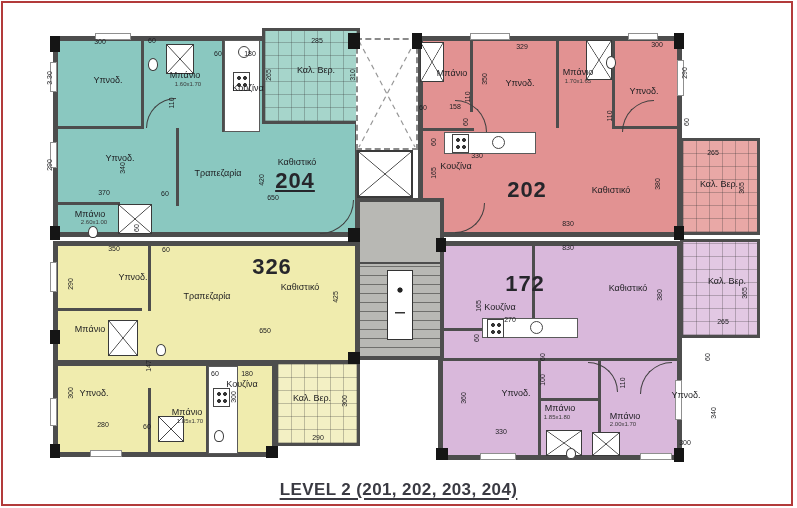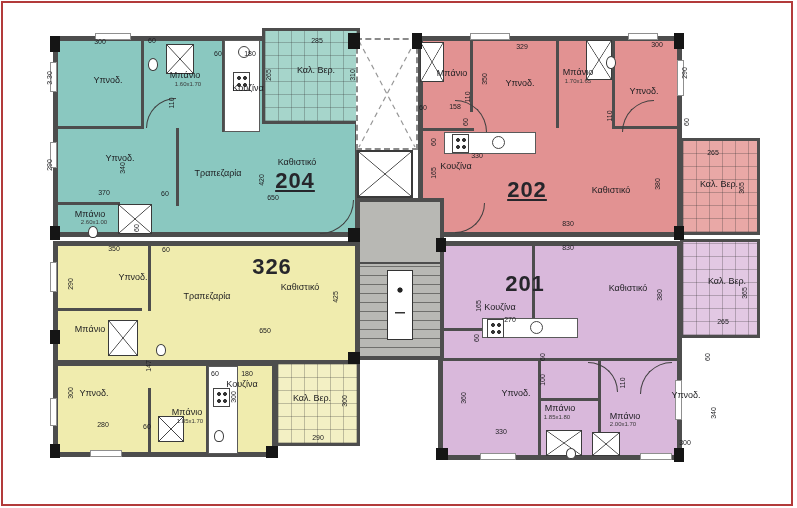--- a/index.html
+++ b/index.html
@@ -162,23 +162,23 @@
     <div class="toilet" style="left:566px;top:448px;width:10px;height:11px;"></div>
 
     <div class="arc" style="left:146px;top:98px;width:30px;height:30px;"></div>
     <div class="arc" style="left:455px;top:100px;width:32px;height:32px;transform:rotate(90deg);"></div>
     <div class="arc" style="left:622px;top:100px;width:32px;height:32px;"></div>
     <div class="arc" style="left:455px;top:203px;width:30px;height:30px;transform:rotate(180deg);"></div>
     <div class="arc" style="left:588px;top:362px;width:30px;height:30px;transform:rotate(90deg);"></div>
     <div class="arc" style="left:640px;top:362px;width:32px;height:32px;"></div>
     <div class="arc" style="left:320px;top:200px;width:34px;height:34px;transform:rotate(180deg);"></div>
   <span class="lbl num" style="left: 295px; top: 181px; text-decoration: underline;">204</span>
-      <span class="lbl num" style="left: 527px; top: 190px; text-decoration: underline;">202</span>
+      <span class="lbl num" style="left: 527px; top: 190px;">202</span>
       <span class="lbl num" style="left: 272px; top: 267px;">326</span>
-      <span class="lbl num" style="left: 525px; top: 284px;">201</span>
+      <span class="lbl num" style="left: 525px; top: 284px;">172</span>
       <span class="lbl room" style="left: 108px; top: 80px;">Υπνοδ.</span>
       <span class="lbl room" style="left: 120px; top: 158px;">Υπνοδ.</span>
       <span class="lbl room" style="left: 185px; top: 75px;">Μπάνιο</span>
       <span class="lbl sub" style="left: 188px; top: 84px;">1.60x1.70</span>
       <span class="lbl room" style="left: 248px; top: 88px;">Κουζίνα</span>
       <span class="lbl room" style="left: 218px; top: 173px;">Τραπεζαρία</span>
       <span class="lbl room" style="left: 297px; top: 162px;">Καθιστικό</span>
       <span class="lbl room" style="left: 90px; top: 214px;">Μπάνιο</span>
       <span class="lbl sub" style="left: 94px; top: 222px;">2.60x1.00</span>
       <span class="lbl room" style="left: 316px; top: 70px;">Καλ. Βερ.</span>
@@ -265,13 +265,14 @@
       <span class="lbl dim rot" style="left: 542px; top: 380px;">100</span>
       <span class="lbl dim rot" style="left: 622px; top: 383px;">110</span>
       <span class="lbl dim rot" style="left: 463px; top: 398px;">360</span>
       <span class="lbl dim" style="left: 501px; top: 431px;">330</span>
       <span class="lbl dim rot" style="left: 713px; top: 413px;">340</span>
       <span class="lbl dim" style="left: 685px; top: 442px;">300</span>
       <span class="lbl dim rot" style="left: 744px; top: 293px;">365</span>
       <span class="lbl dim" style="left: 723px; top: 321px;">265</span>
     </div>
 
+  <div id="title">LEVEL 2 (201, 202, 203, 204)</div>
 </div>
 
 </body></html>

